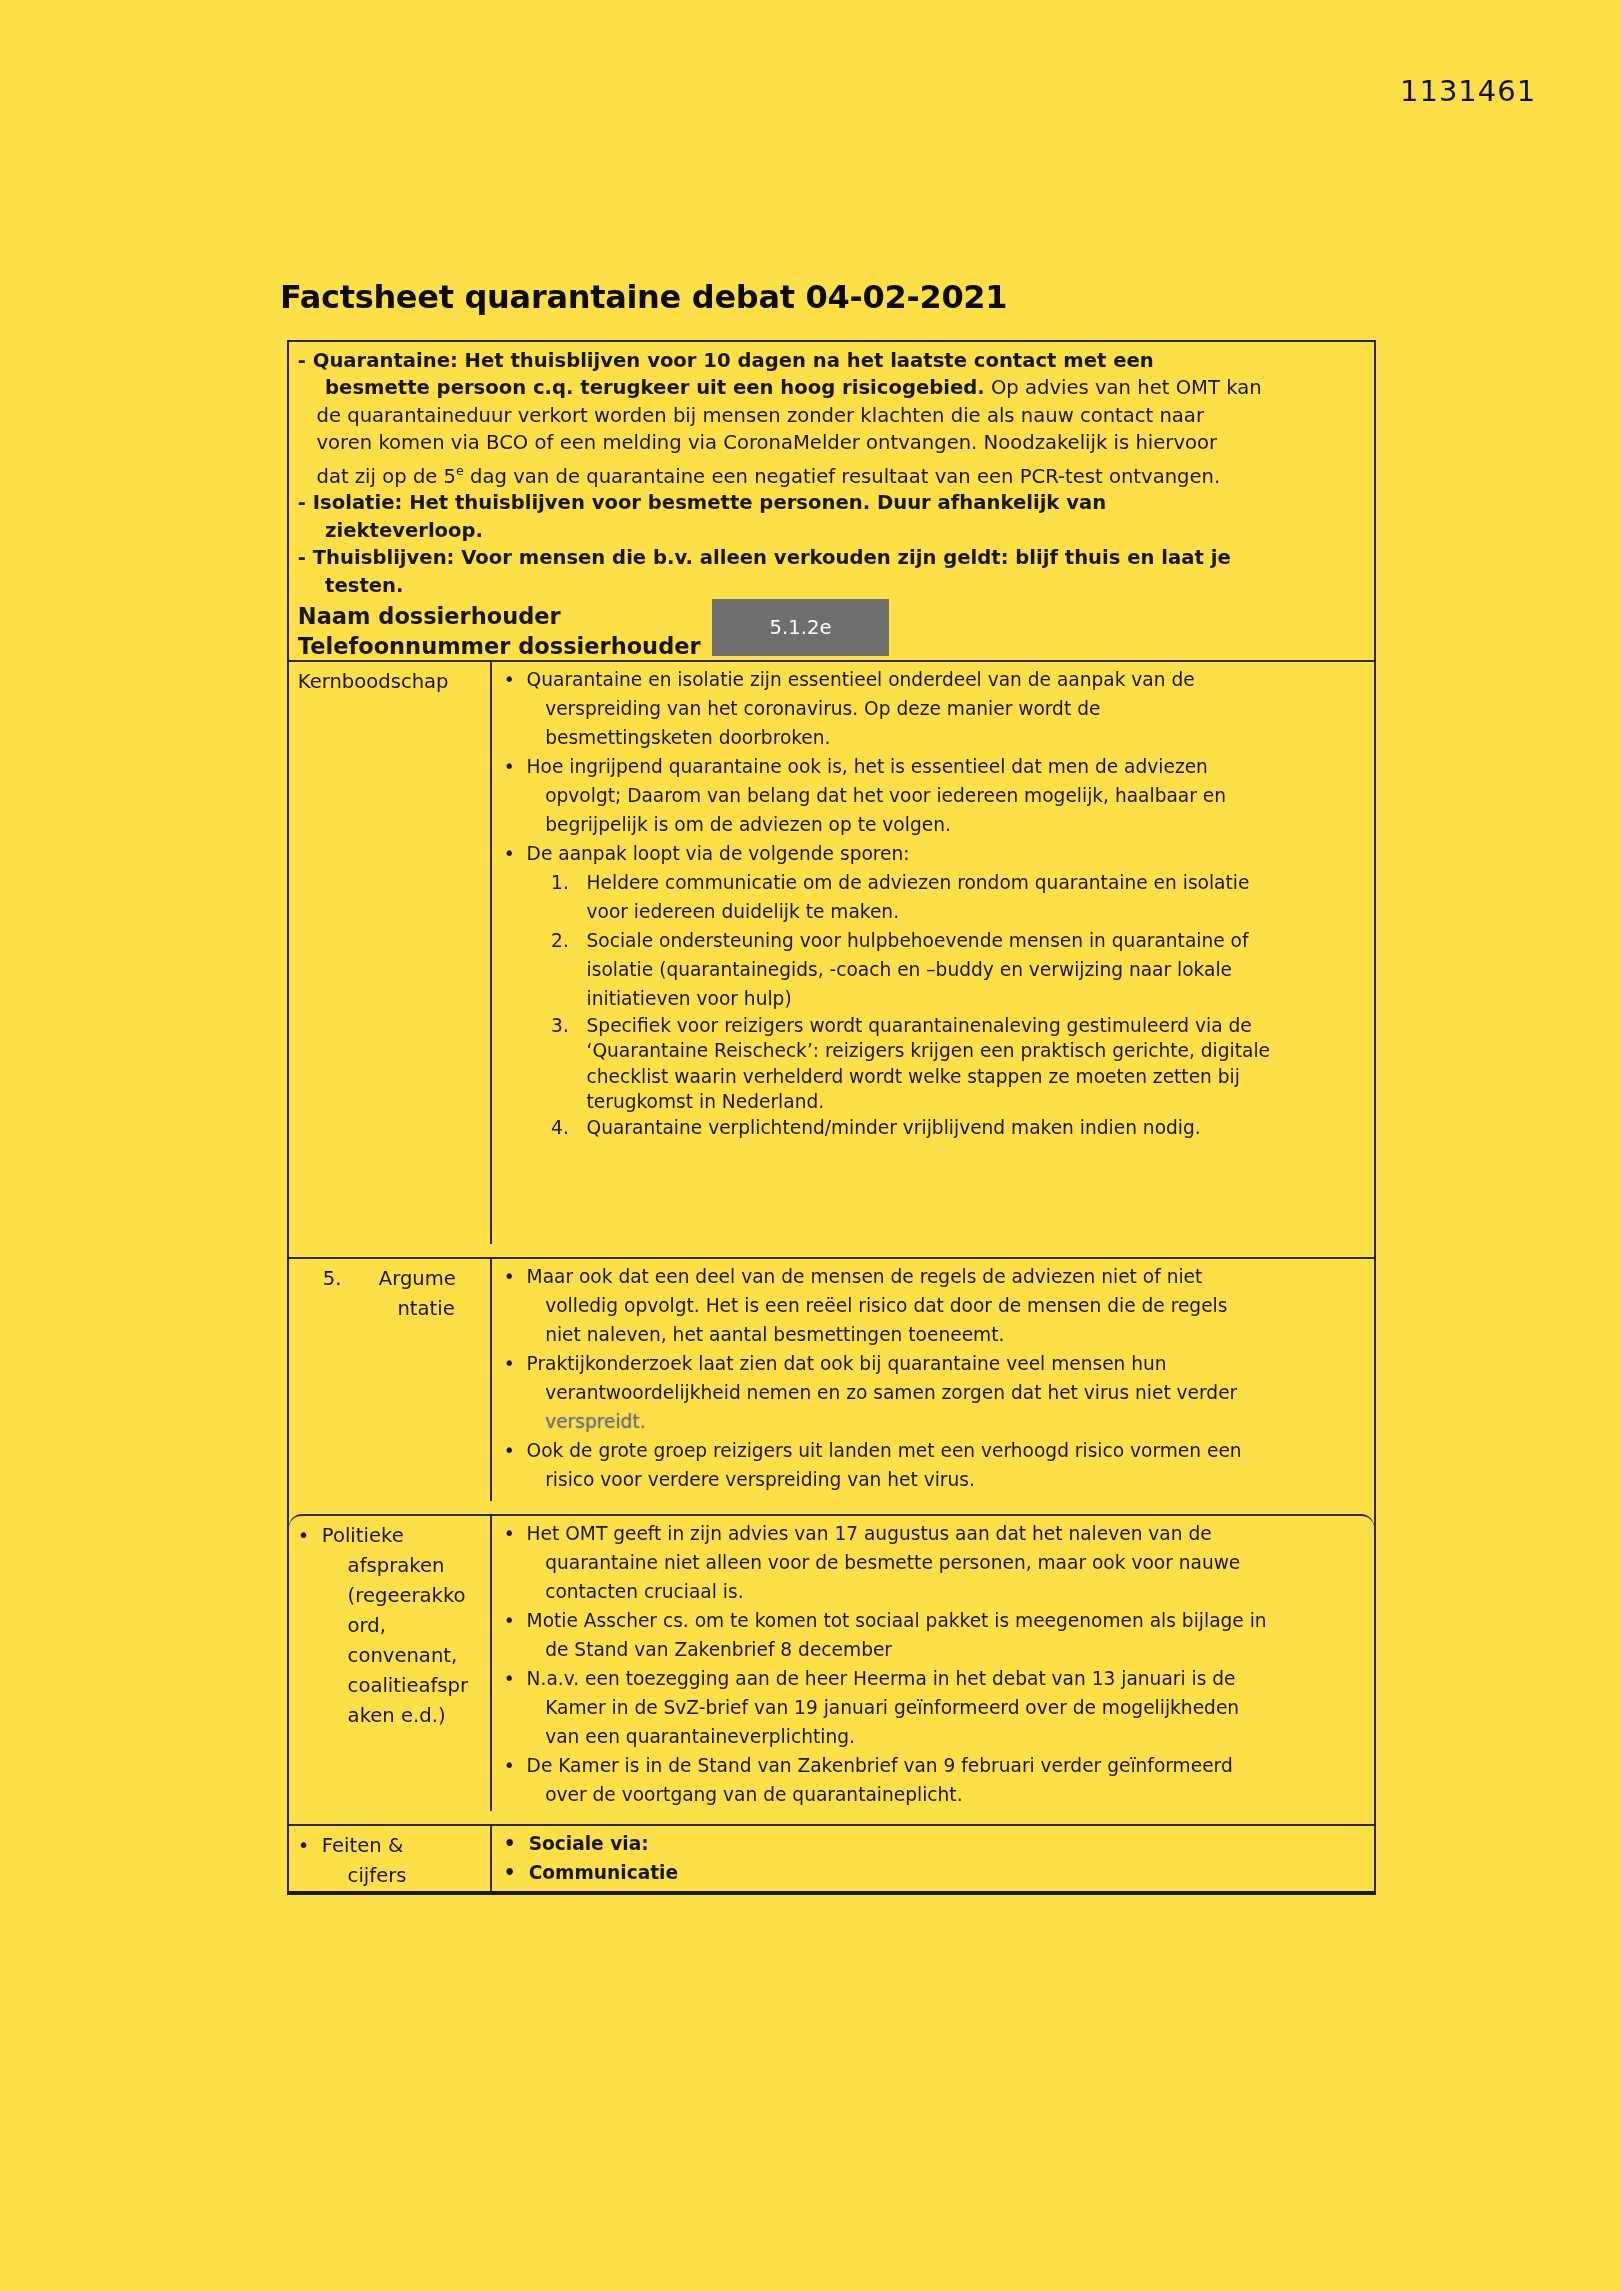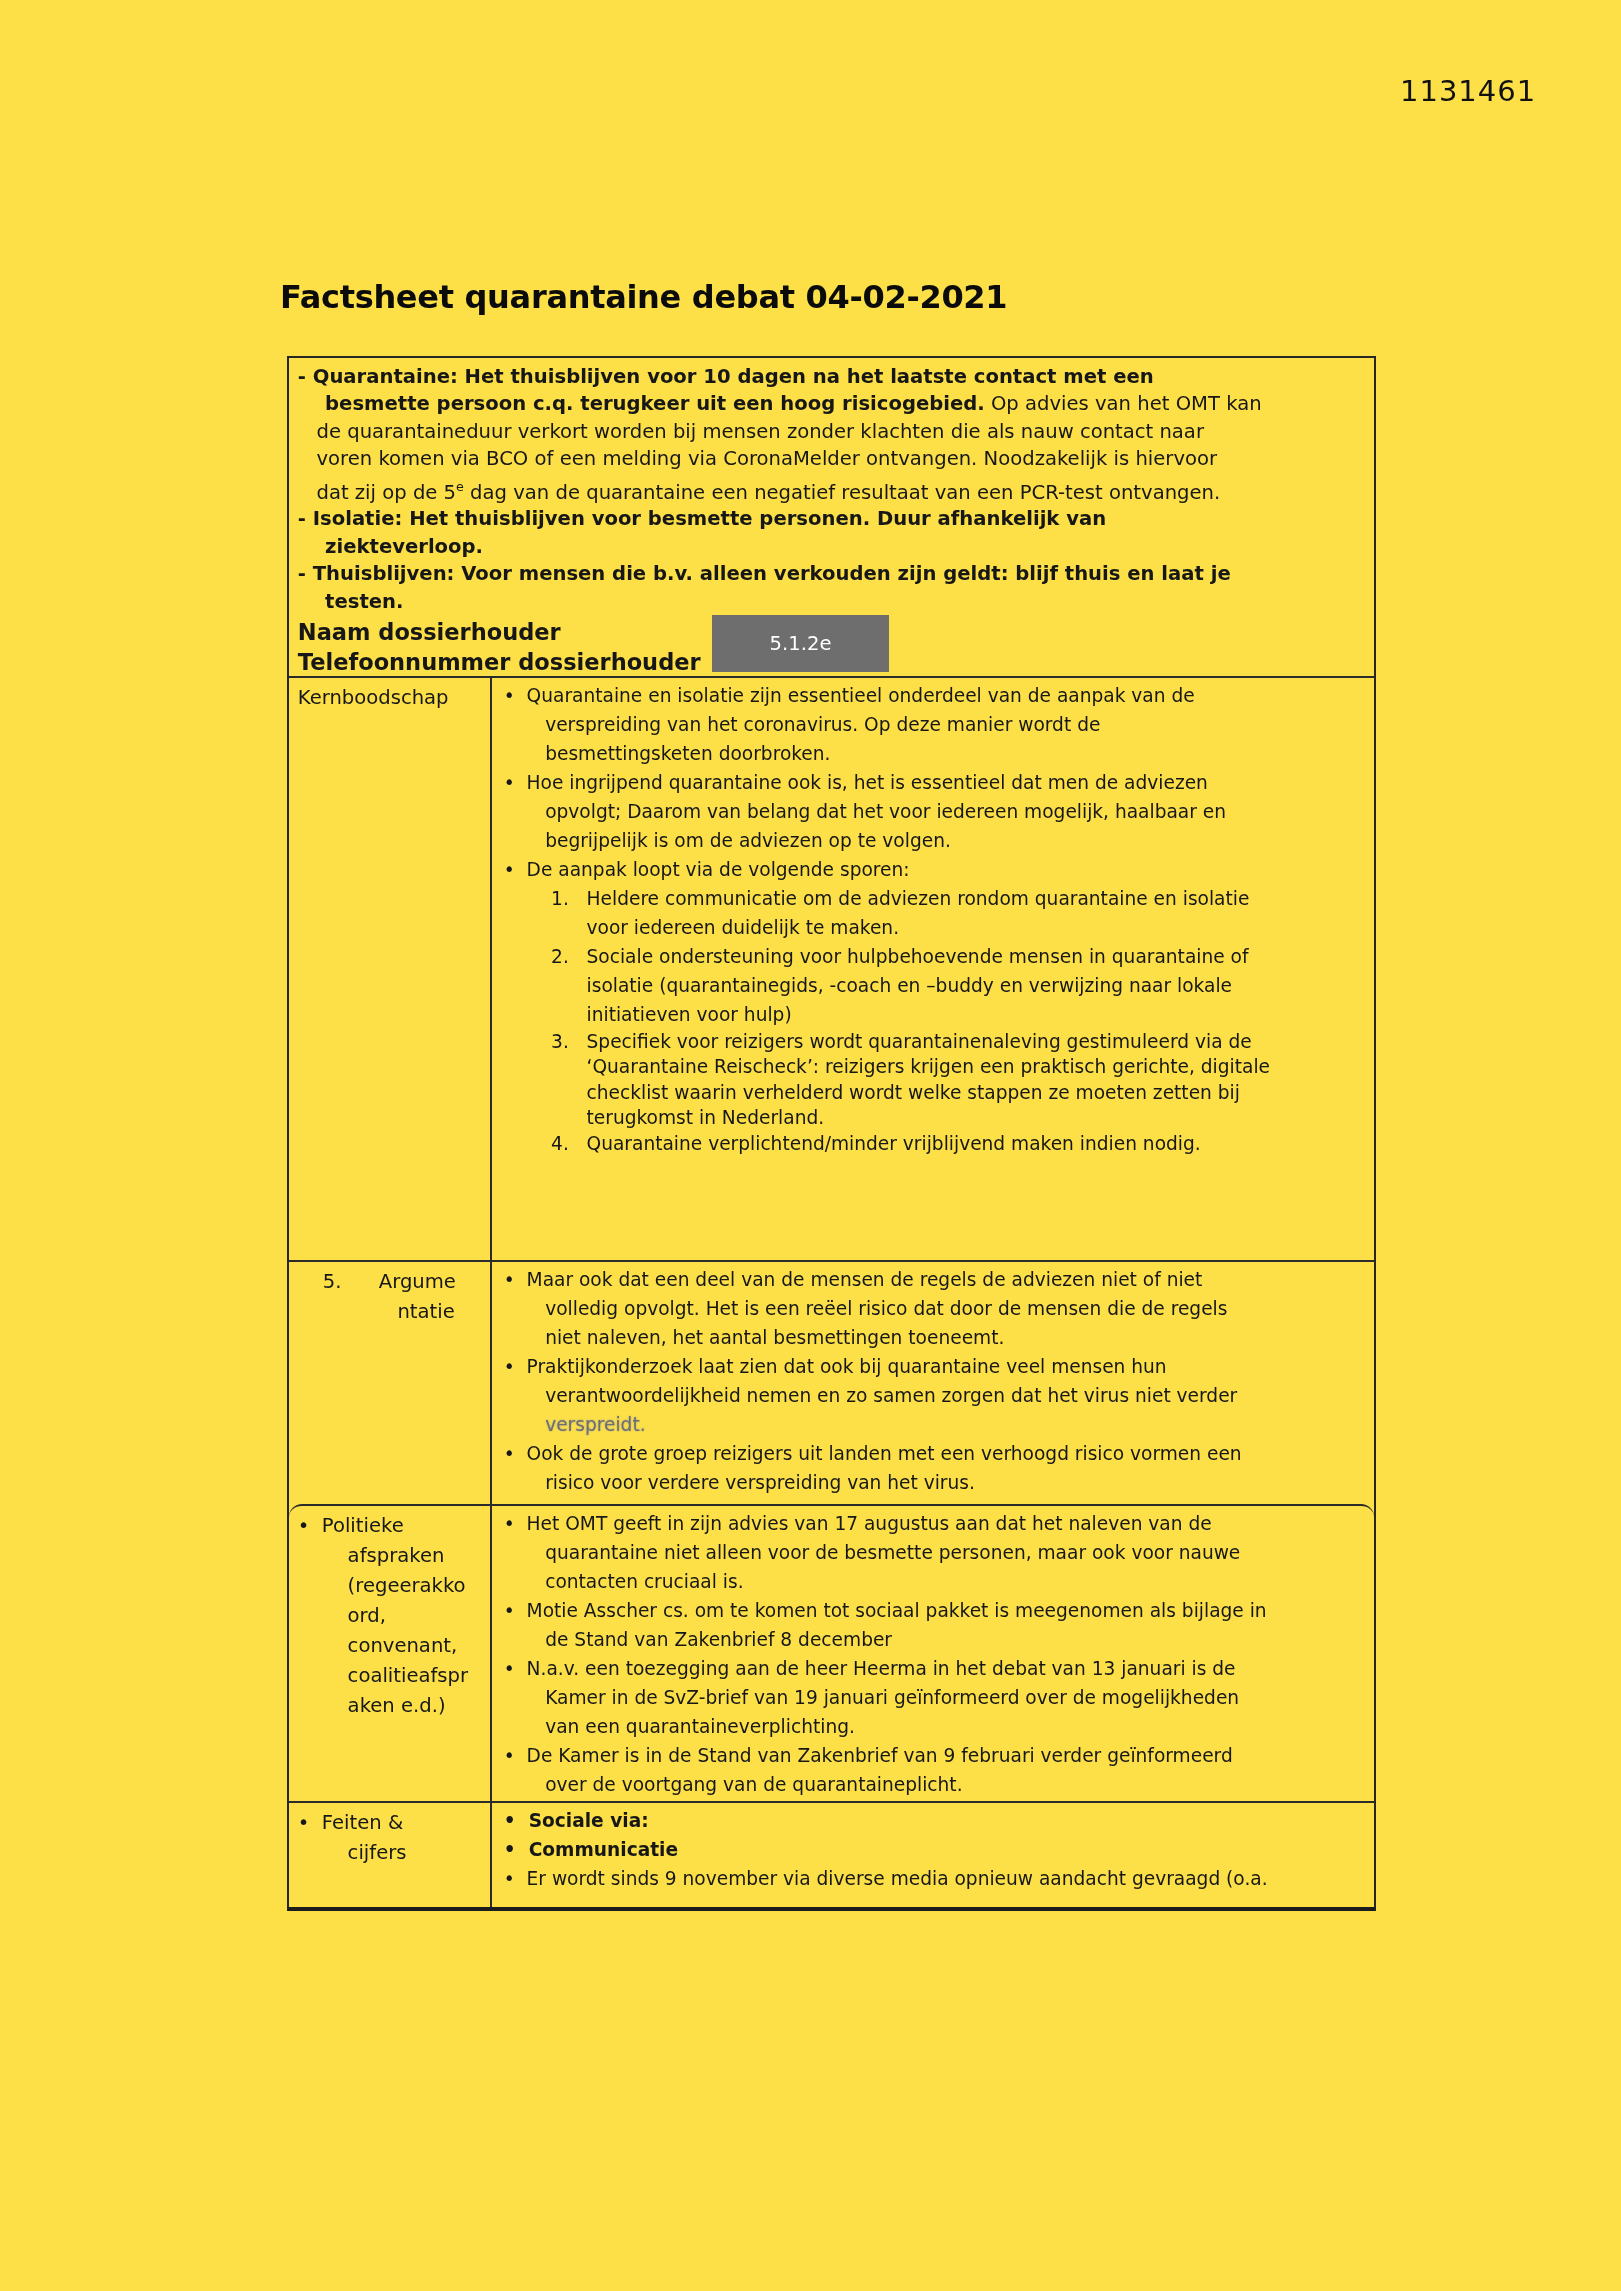--- a/index.html
+++ b/index.html
@@ -14,42 +14,42 @@
   }
   .docnum{
     position:absolute;top:74px;left:1400px;width:157px;
     font-size:29px;letter-spacing:1px;color:#111;
   }
   .title{
     position:absolute;top:278px;left:280px;
     font-size:32px;font-weight:bold;letter-spacing:-0.3px;color:#0b0b0b;
   }
   .outerbox{
-    position:absolute;left:287px;top:356px;width:1089px;height:1555px;
+    position:absolute;left:287px;top:340px;width:1089px;height:1555px;
     border:2.9px solid #262626;border-bottom:4.9px solid #1c1c1c;
     box-sizing:border-box;
   }
   .defs{
     position:absolute;left:8.8px;top:4.9px;right:2px;
     font-size:19.6px;line-height:27.4px;white-space:pre;overflow:hidden;
   }
   .b{font-weight:bold;}
   .defs sup{font-size:12.7px;}
   .dossier{
     position:absolute;left:8.8px;top:259px;
     font-size:22.5px;line-height:30px;font-weight:bold;white-space:pre;
   }
   .redaction{
     position:absolute;left:423px;top:257px;width:177px;height:57px;
     display:flex;align-items:center;justify-content:center;
     color:#ffffff;font-size:19.6px;z-index:2;
   }
   .tbl{
     position:absolute;left:0;top:318px;right:0;bottom:0;
-    display:flex;flex-direction:column;
+    display:flex;flex-direction:column;gap:13px;
   }
   .row{
     display:flex;border-top:2px solid #2b2b2b;box-sizing:border-box;
     overflow:hidden;flex:0 0 auto;
   }
   .row.r1{height:584px;}
   .row.r2{height:244px;}
   .row.r3{height:297px;border-radius:13px;}
   .row.r4{flex:1 1 auto;}
   .cell{box-sizing:border-box;overflow:hidden;}

